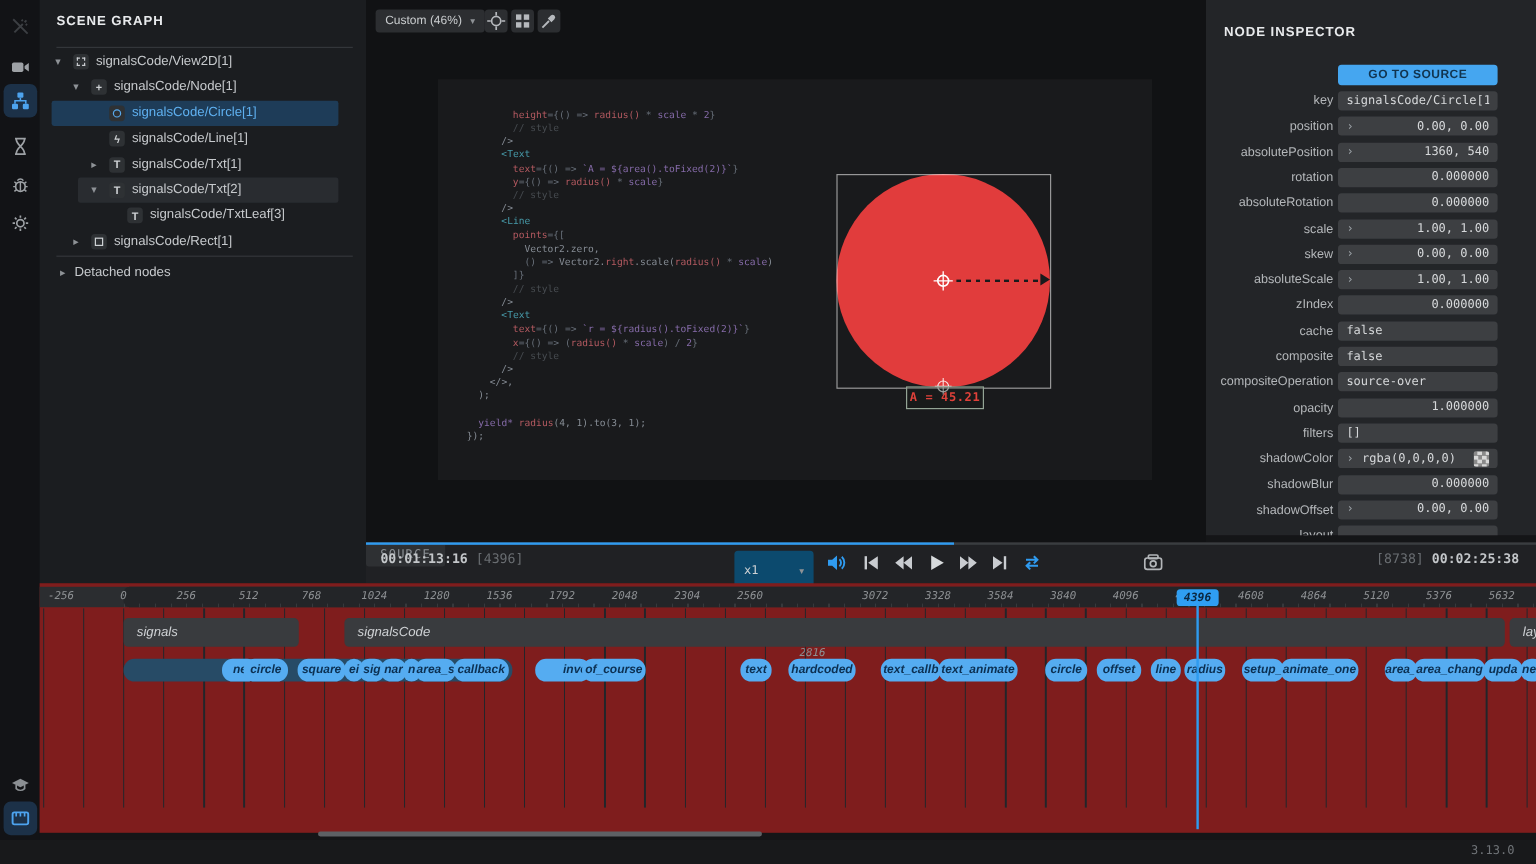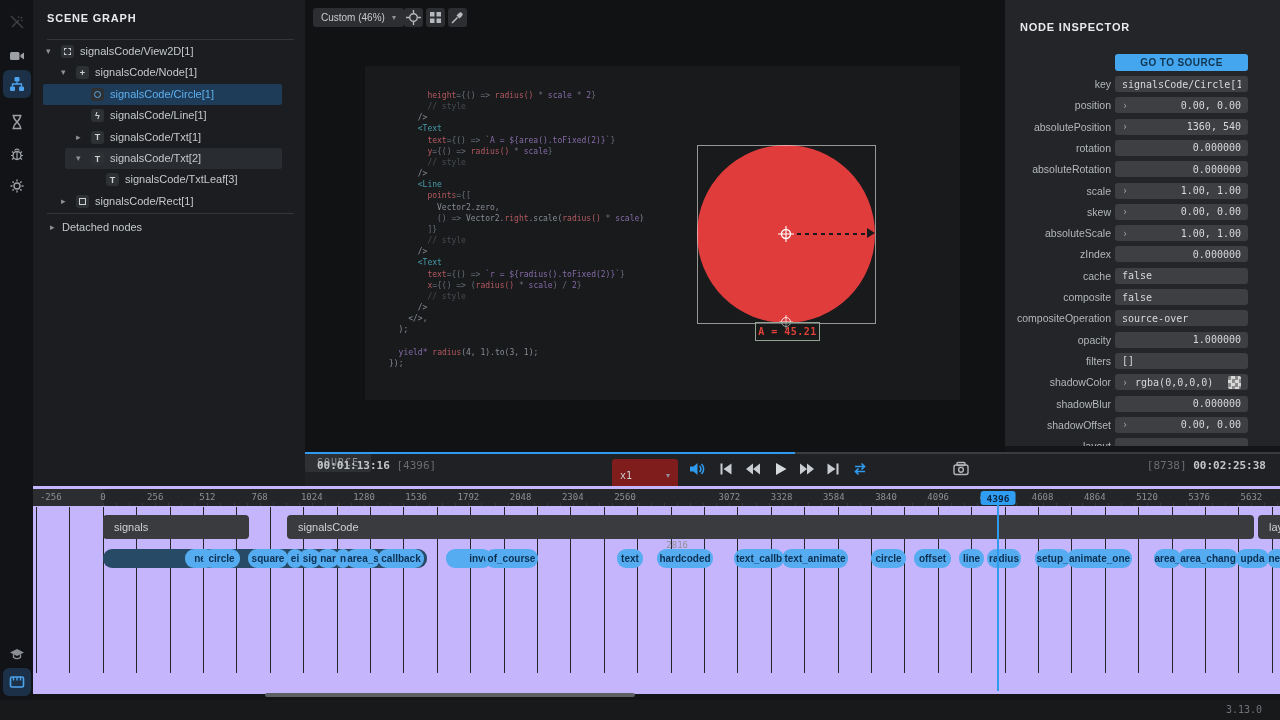--- a/index.html
+++ b/index.html
@@ -68,29 +68,29 @@
       background:repeating-conic-gradient(#d8d8d8 0 25%,#8a8a8a 0 50%) 0 0/7px 7px;}
   #goto-btn{position:absolute;left:110px;width:133px;height:17px;background:#45a6f0;border-radius:3px;border:none;
       font-size:10px;font-weight:bold;color:#11344f;letter-spacing:.4px;font-family:"Liberation Sans",sans-serif;}
 
   
   #playback{left:305px;top:452px;width:975px;height:34px;background:#202124;}
   #progress-track{left:0;top:0;width:975px;height:2px;background:#3a3d40;}
   #progress-fill{left:0;top:0;height:2px;background:#2f9bf0;}
   .pb-text{top:7px;font-size:11px;font-weight:bold;color:#c3c6c9;}
   .dim{color:#696d71;font-weight:normal;}
-  #speed-dd{left:307px;top:7px;width:66px;height:20px;background:#7f1d1d;border-radius:3px;
+  #speed-dd{left:307px;top:7px;width:66px;height:20px;background:#0c4a6e;border-radius:3px;
       display:flex;align-items:center;justify-content:space-between;padding:16px 8px;box-sizing:border-box;
       font-size:10px;color:#cfd2d4;}
   .pb-btn{top:7px;width:22px;height:20px;display:flex;align-items:center;justify-content:center;}
   #paused-badge{left:569px;top:7px;width:66px;height:20px;background:#2e3033;border-radius:2px;
       display:flex;align-items:center;justify-content:center;font-size:10px;letter-spacing:1px;color:#8b9095;}
 
   
-  #timeline{left:33px;top:486px;width:1247px;height:208px;background:#c4b5fd;}
+  #timeline{left:33px;top:486px;width:1247px;height:208px;background:#7f1d1d;font-style:italic;}
   #ruler{left:0;top:3px;width:1247px;height:17px;background:#2b2d30;}
   #ruler-range{position:absolute;left:70px;top:0;right:0;height:17px;background:#232528;border-radius:5px 0 0 5px;}
   #ruler-ticks{position:absolute;left:70px;right:0;bottom:0;height:3px;
       background:repeating-linear-gradient(90deg,#4a4d50 0 1px,transparent 1px 13.05px);opacity:.5;}
   .tick-label{position:absolute;top:3px;transform:translateX(-50%);font-size:9px;color:#8d9093;}
   #grid{left:0;top:21px;width:1247px;height:166px;
       background:repeating-linear-gradient(90deg,#22252a 0 1px,transparent 1px 33.4px);background-position:3px 0;}
   .scene-block{position:absolute;top:29px;height:24px;background:#393b3e;border-radius:4px;
       display:flex;align-items:center;padding:0 11px;box-sizing:border-box;font-size:11px;color:#cfd2d5;overflow:hidden;white-space:nowrap;}
   #clip-range{position:absolute;top:63px;height:19px;border-radius:9px;background:#274b66;}

